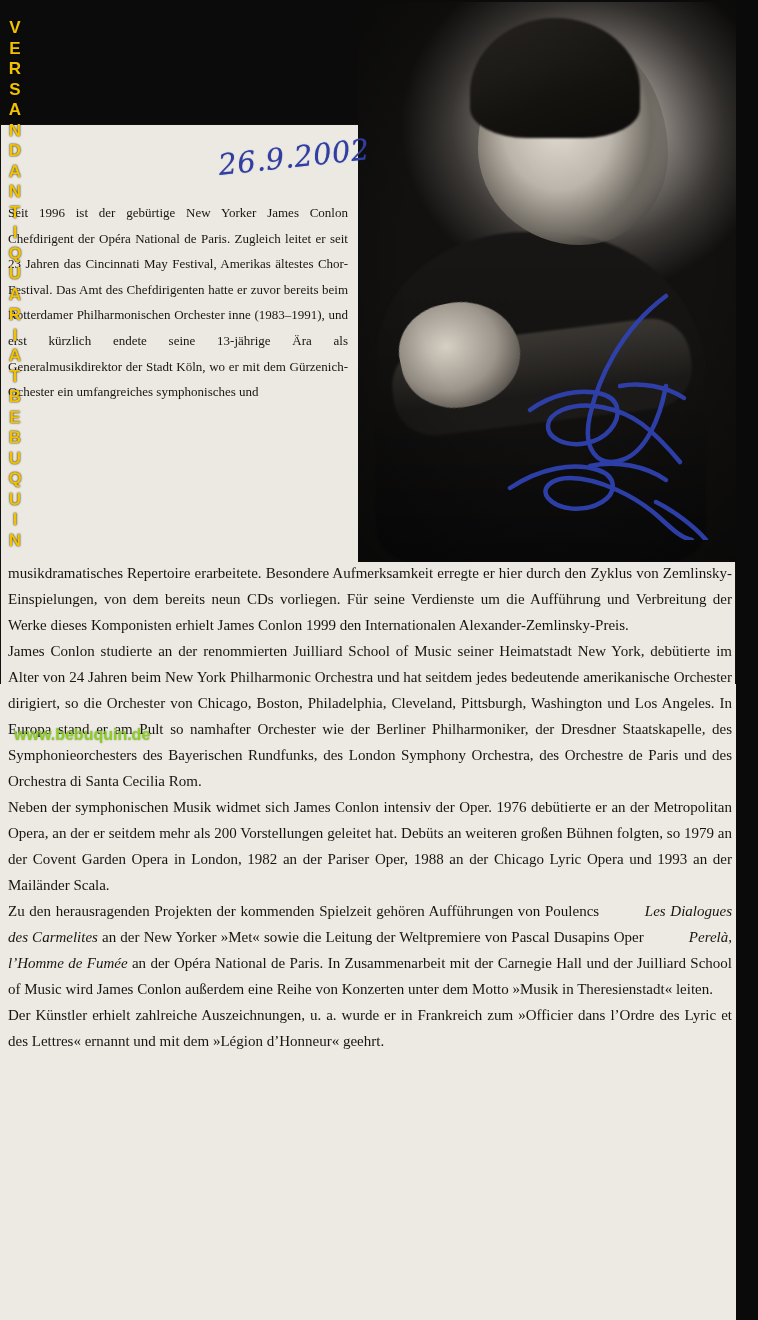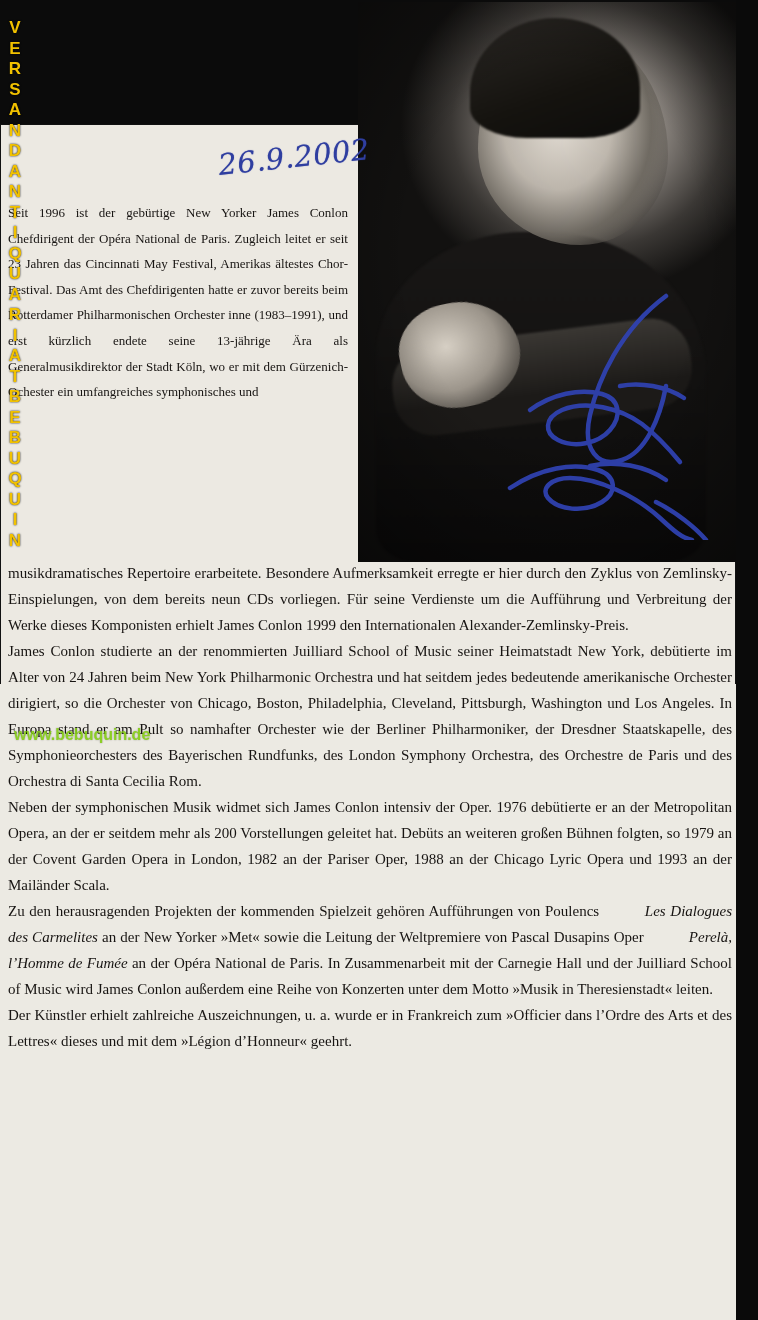--- a/index.html
+++ b/index.html
@@ -255,21 +255,21 @@
 
   <div class="date-ink">26.9.2002</div>
 
   <div class="col-narrow">Seit 1996 ist der gebürtige New Yorker James Conlon Chefdirigent der Opéra National de Paris. Zugleich leitet er seit 23 Jahren das Cincinnati May Festival, Amerikas ältestes Chor-Festival. Das Amt des Chefdirigenten hatte er zuvor bereits beim Rotterdamer Philharmonischen Orchester inne (1983–1991), und erst kürzlich endete seine 13-jährige Ära als Generalmusikdirektor der Stadt Köln, wo er mit dem Gürzenich-Ochester ein umfangreiches symphonisches und</div>
 
   <div class="col-wide">
     <p>musikdramatisches Repertoire erarbeitete. Besondere Aufmerksamkeit erregte er hier durch den Zyklus von Zemlinsky-Einspielungen, von dem bereits neun CDs vorliegen. Für seine Verdienste um die Aufführung und Verbreitung der Werke dieses Komponisten erhielt James Conlon 1999 den Internationalen Alexander-Zemlinsky-Preis.</p>
     <p>James Conlon studierte an der renommierten Juilliard School of Music seiner Heimatstadt New York, debütierte im Alter von 24 Jahren beim New York Philharmonic Orchestra und hat seitdem jedes bedeutende amerikanische Orchester dirigiert, so die Orchester von Chicago, Boston, Philadelphia, Cleveland, Pittsburgh, Washington und Los Angeles. In Europa stand er am Pult so namhafter Orchester wie der Berliner Philharmoniker, der Dresdner Staatskapelle, des Symphonieorchesters des Bayerischen Rundfunks, des London Symphony Orchestra, des Orchestre de Paris und des Orchestra di Santa Cecilia Rom.</p>
     <p>Neben der symphonischen Musik widmet sich James Conlon intensiv der Oper. 1976 debütierte er an der Metropolitan Opera, an der er seitdem mehr als 200 Vorstellungen geleitet hat. Debüts an weiteren großen Bühnen folgten, so 1979 an der Covent Garden Opera in London, 1982 an der Pariser Oper, 1988 an der Chicago Lyric Opera und 1993 an der Mailänder Scala.</p>
     <p><span>Zu den herausragenden Projekten der kommenden Spielzeit gehören Aufführungen von Poulencs </span><span class="it">Les Dialogues des Carmelites</span><span> an der New Yorker »Met« sowie die Leitung der Weltpremiere von Pascal Dusapins Oper </span><span class="it">Perelà, l’Homme de Fumée</span><span> an der Opéra National de Paris. In Zusammenarbeit mit der Carnegie Hall und der Juilliard School of Music wird James Conlon außerdem eine Reihe von Konzerten unter dem Motto »Musik in Theresienstadt« leiten.</span></p>
-    <p>Der Künstler erhielt zahlreiche Auszeichnungen, u. a. wurde er in Frankreich zum »Officier dans l’Ordre des Arts et des Lettres« dieses und mit dem »Légion d’Honneur« geehrt.</p>
+    <p>Der Künstler erhielt zahlreiche Auszeichnungen, u. a. wurde er in Frankreich zum »Officier dans l’Ordre des Lyric et des Lettres« ernannt und mit dem »Légion d’Honneur« geehrt.</p>
   </div>
 
   <div class="vstrip">
       <span>V</span>
       <span>E</span>
       <span>R</span>
       <span>S</span>
       <span>A</span>
       <span>N</span>
       <span>D</span>

